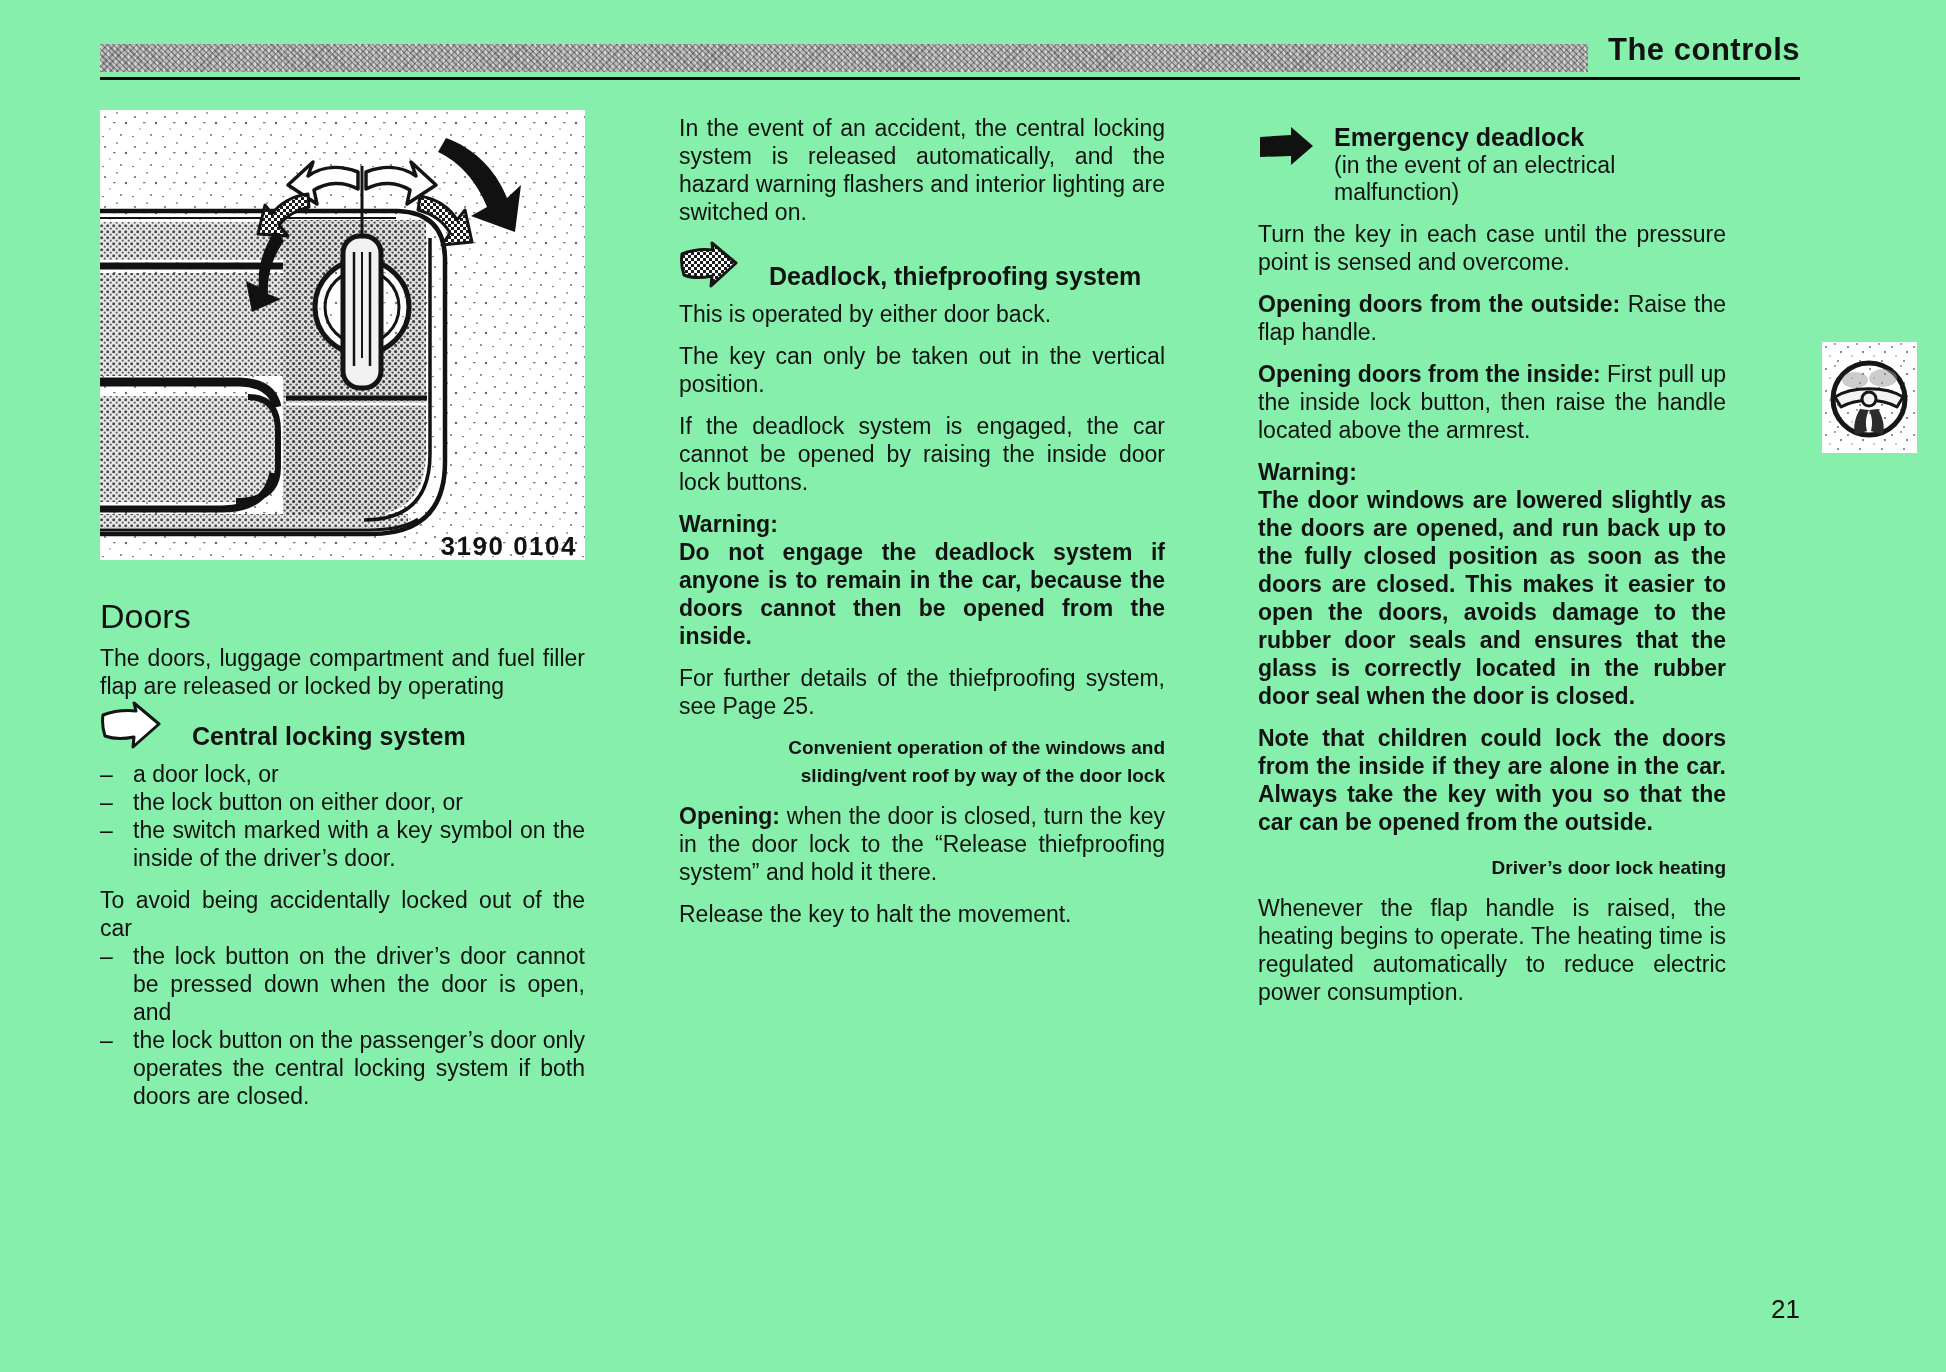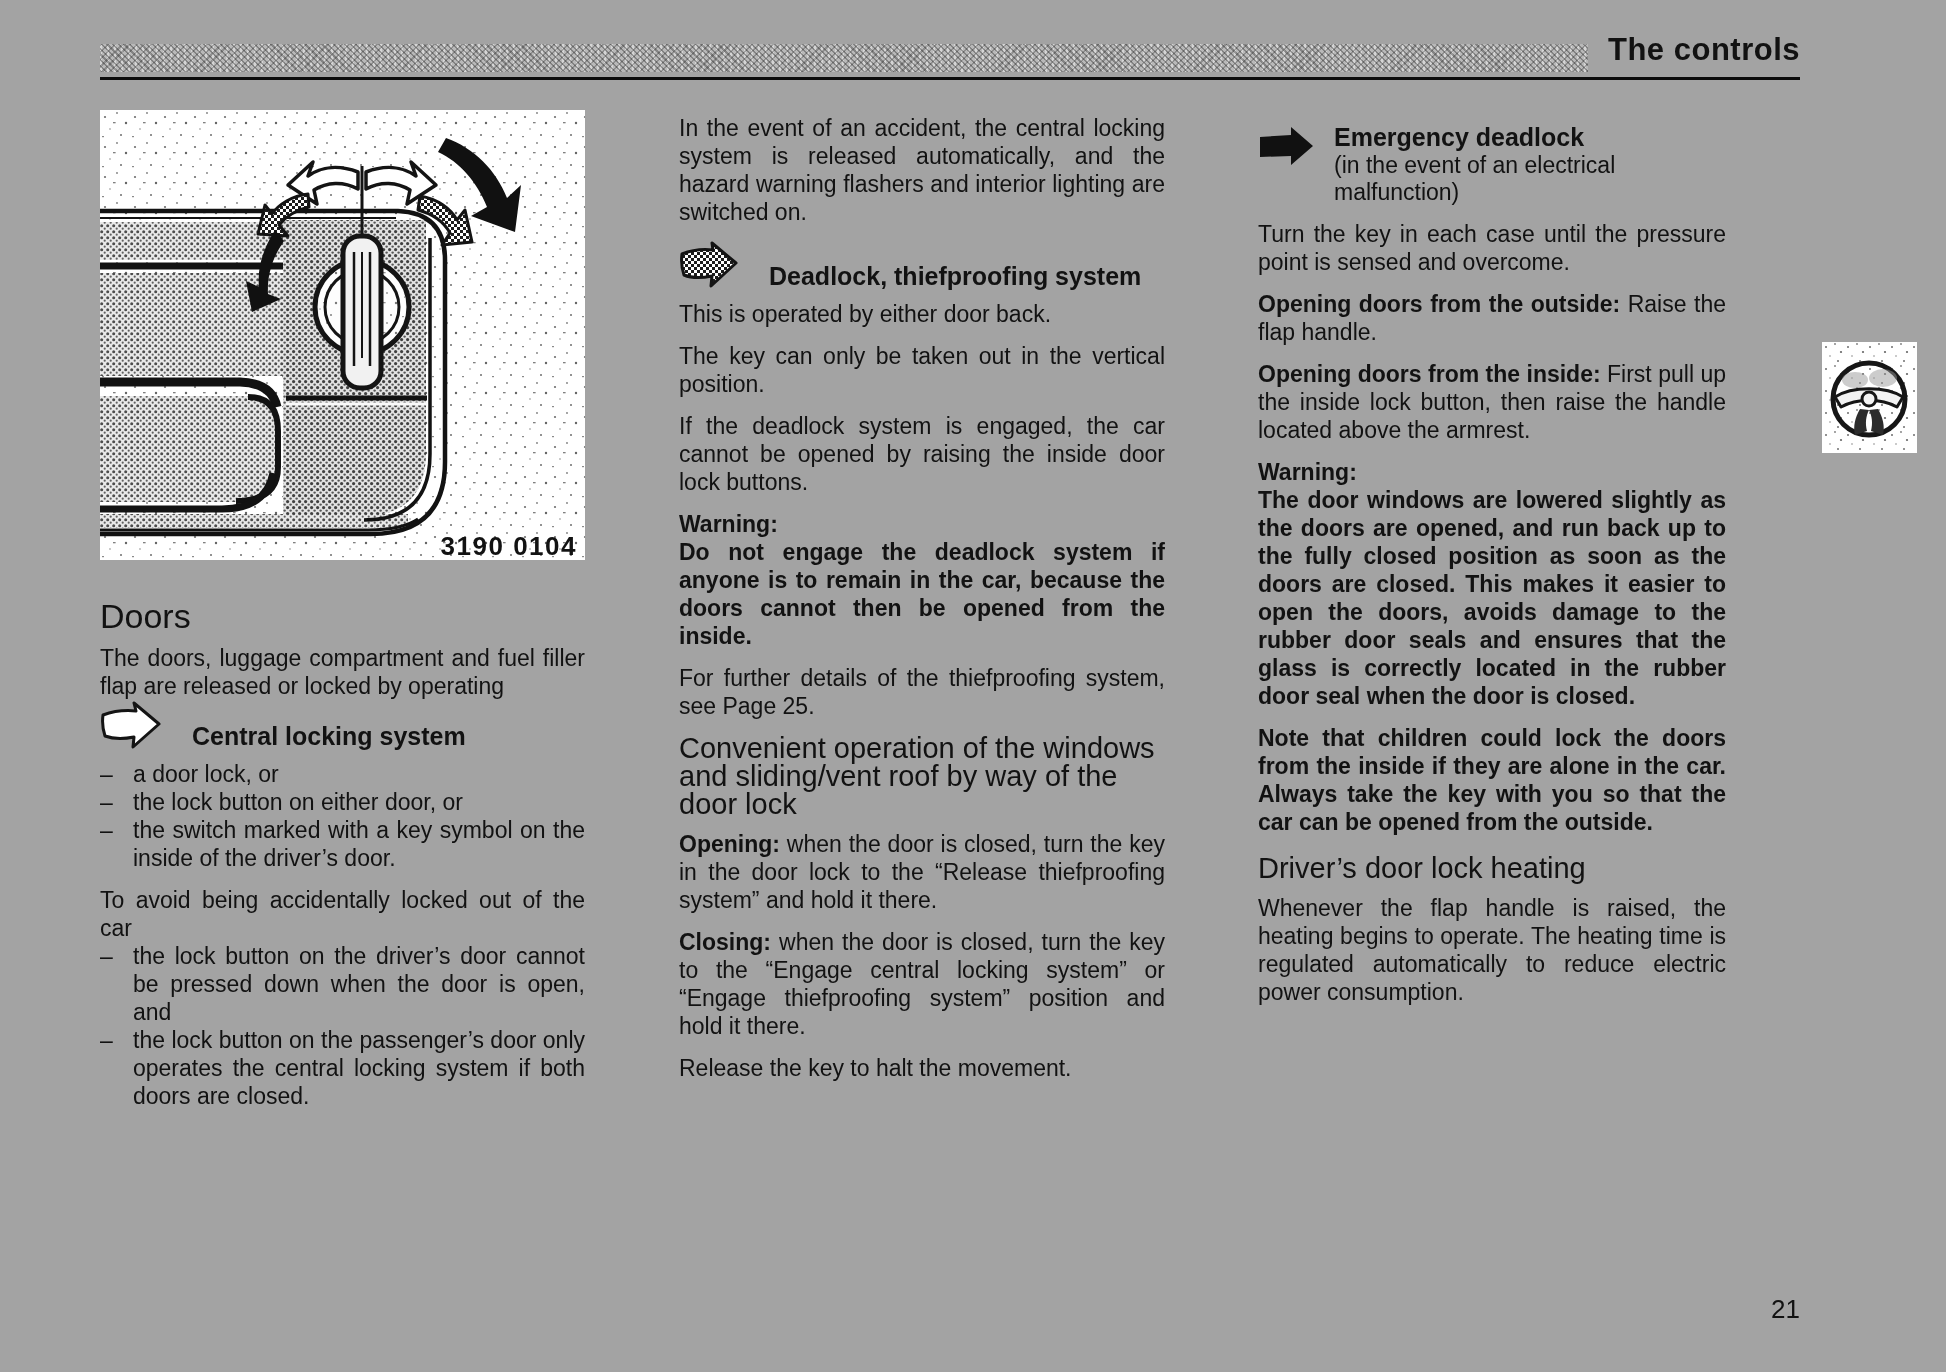--- a/index.html
+++ b/index.html
@@ -1,16 +1,16 @@
 <!DOCTYPE html>
 <html><head>
 <meta charset="utf-8">
 <style>
   html,body{margin:0;padding:0;background:#fff;}
-  .page{position:relative;width:1946px;height:1372px;background:#a3a3a3;overflow:hidden;
+  .page{position:relative;width:1946px;height:1372px;background:#86efac;overflow:hidden;
         font-family:"Liberation Sans","DejaVu Sans",sans-serif;color:#121212;}
 
   
   .header-bar{position:absolute;left:100px;top:44px;width:1488px;height:28px;
       background-color:#b9b9b9;
       background-image:
         repeating-linear-gradient(45deg, rgba(20,20,20,.32) 0 1.5px, transparent 1.5px 4px),
         repeating-linear-gradient(-45deg, rgba(20,20,20,.26) 0 1.5px, transparent 1.5px 5px),
         repeating-linear-gradient(90deg, rgba(255,255,255,.4) 0 2px, transparent 2px 7px);}
   .header-title{position:absolute;left:1400px;top:32px;width:400px;text-align:right;
@@ -22,21 +22,21 @@
   .col-left{left:100px;top:110px;width:485px;}
   .col-mid{left:679px;top:114px;width:486px;}
   .col-right{left:1258px;top:122px;width:468px;}
 
   .figure{position:relative;width:485px;height:450px;margin:0 0 36px;}
   .figure svg{display:block;}
   .fig-caption{position:absolute;right:8px;bottom:0;font-weight:700;font-size:26px;letter-spacing:1.5px;}
 
   .block{margin:0 0 14px;}
   .block-h1{font-size:34px;line-height:40px;font-weight:400;margin:0 0 8px;text-align:left;}
-  .block-h2{font-weight:400;font-size:29px;margin:4px 0 12px;text-align:left;}
+  .block-h2{font-weight:700;font-size:19px;margin:4px 0 12px;text-align:right;}
   .col-right .block-h2{margin-top:18px;}
   .bold{font-weight:700;}
   .w-title{font-weight:700;text-align:left;}
 
   .icon-heading{display:flex;align-items:flex-end;gap:30px;margin:0 0 10px;text-align:left;}
   .icon-heading .ih-label{font-size:25px;font-weight:700;}
   .icon-box{flex:none;display:flex;align-items:center;}
 
   .emergency{display:flex;gap:20px;margin:0 0 14px;text-align:left;}
   .emergency .icon-box{align-items:flex-start;margin-top:4px;}
@@ -185,21 +185,20 @@
         <div class="block block-para">This is operated by either door back.</div>
         <div class="block block-para">The key can only be taken out in the vertical position.</div>
         <div class="block block-para">If the deadlock system is engaged, the car cannot be opened by raising the inside door lock buttons.</div>
         <div class="block block-warning bold">
           <div class="w-title">Warning:</div>
           <div class="w-text">Do not engage the deadlock system if anyone is to remain in the car, because the doors cannot then be opened from the inside.</div>
         </div>
         <div class="block block-para">For further details of the thiefproofing system, see Page 25.</div>
         <div class="block block-h2">Convenient operation of the windows and sliding/vent roof by way of the door lock</div>
         <div class="block block-para"><b>Opening:</b> when the door is closed, turn the key in the door lock to the “Release thiefproofing system” and hold it there.</div>
-        <div class="block block-para"><b>Closing:</b> when the door is closed, turn the key to the “Engage central locking system” or “Engage thiefproofing system” position and hold it there.</div>
         <div class="block block-para">Release the key to halt the movement.</div>
       </div>
   </div>
 
   <div class="col col-right">
     <div>
         <div class="block emergency">
           <div class="icon-box">
             <svg width="56" height="40" viewBox="0 0 56 40">
               <path d="M2,11 L33,9 L33,1 L55,20 L33,39 L33,30 L2,31 Z" fill="#111"></path>

